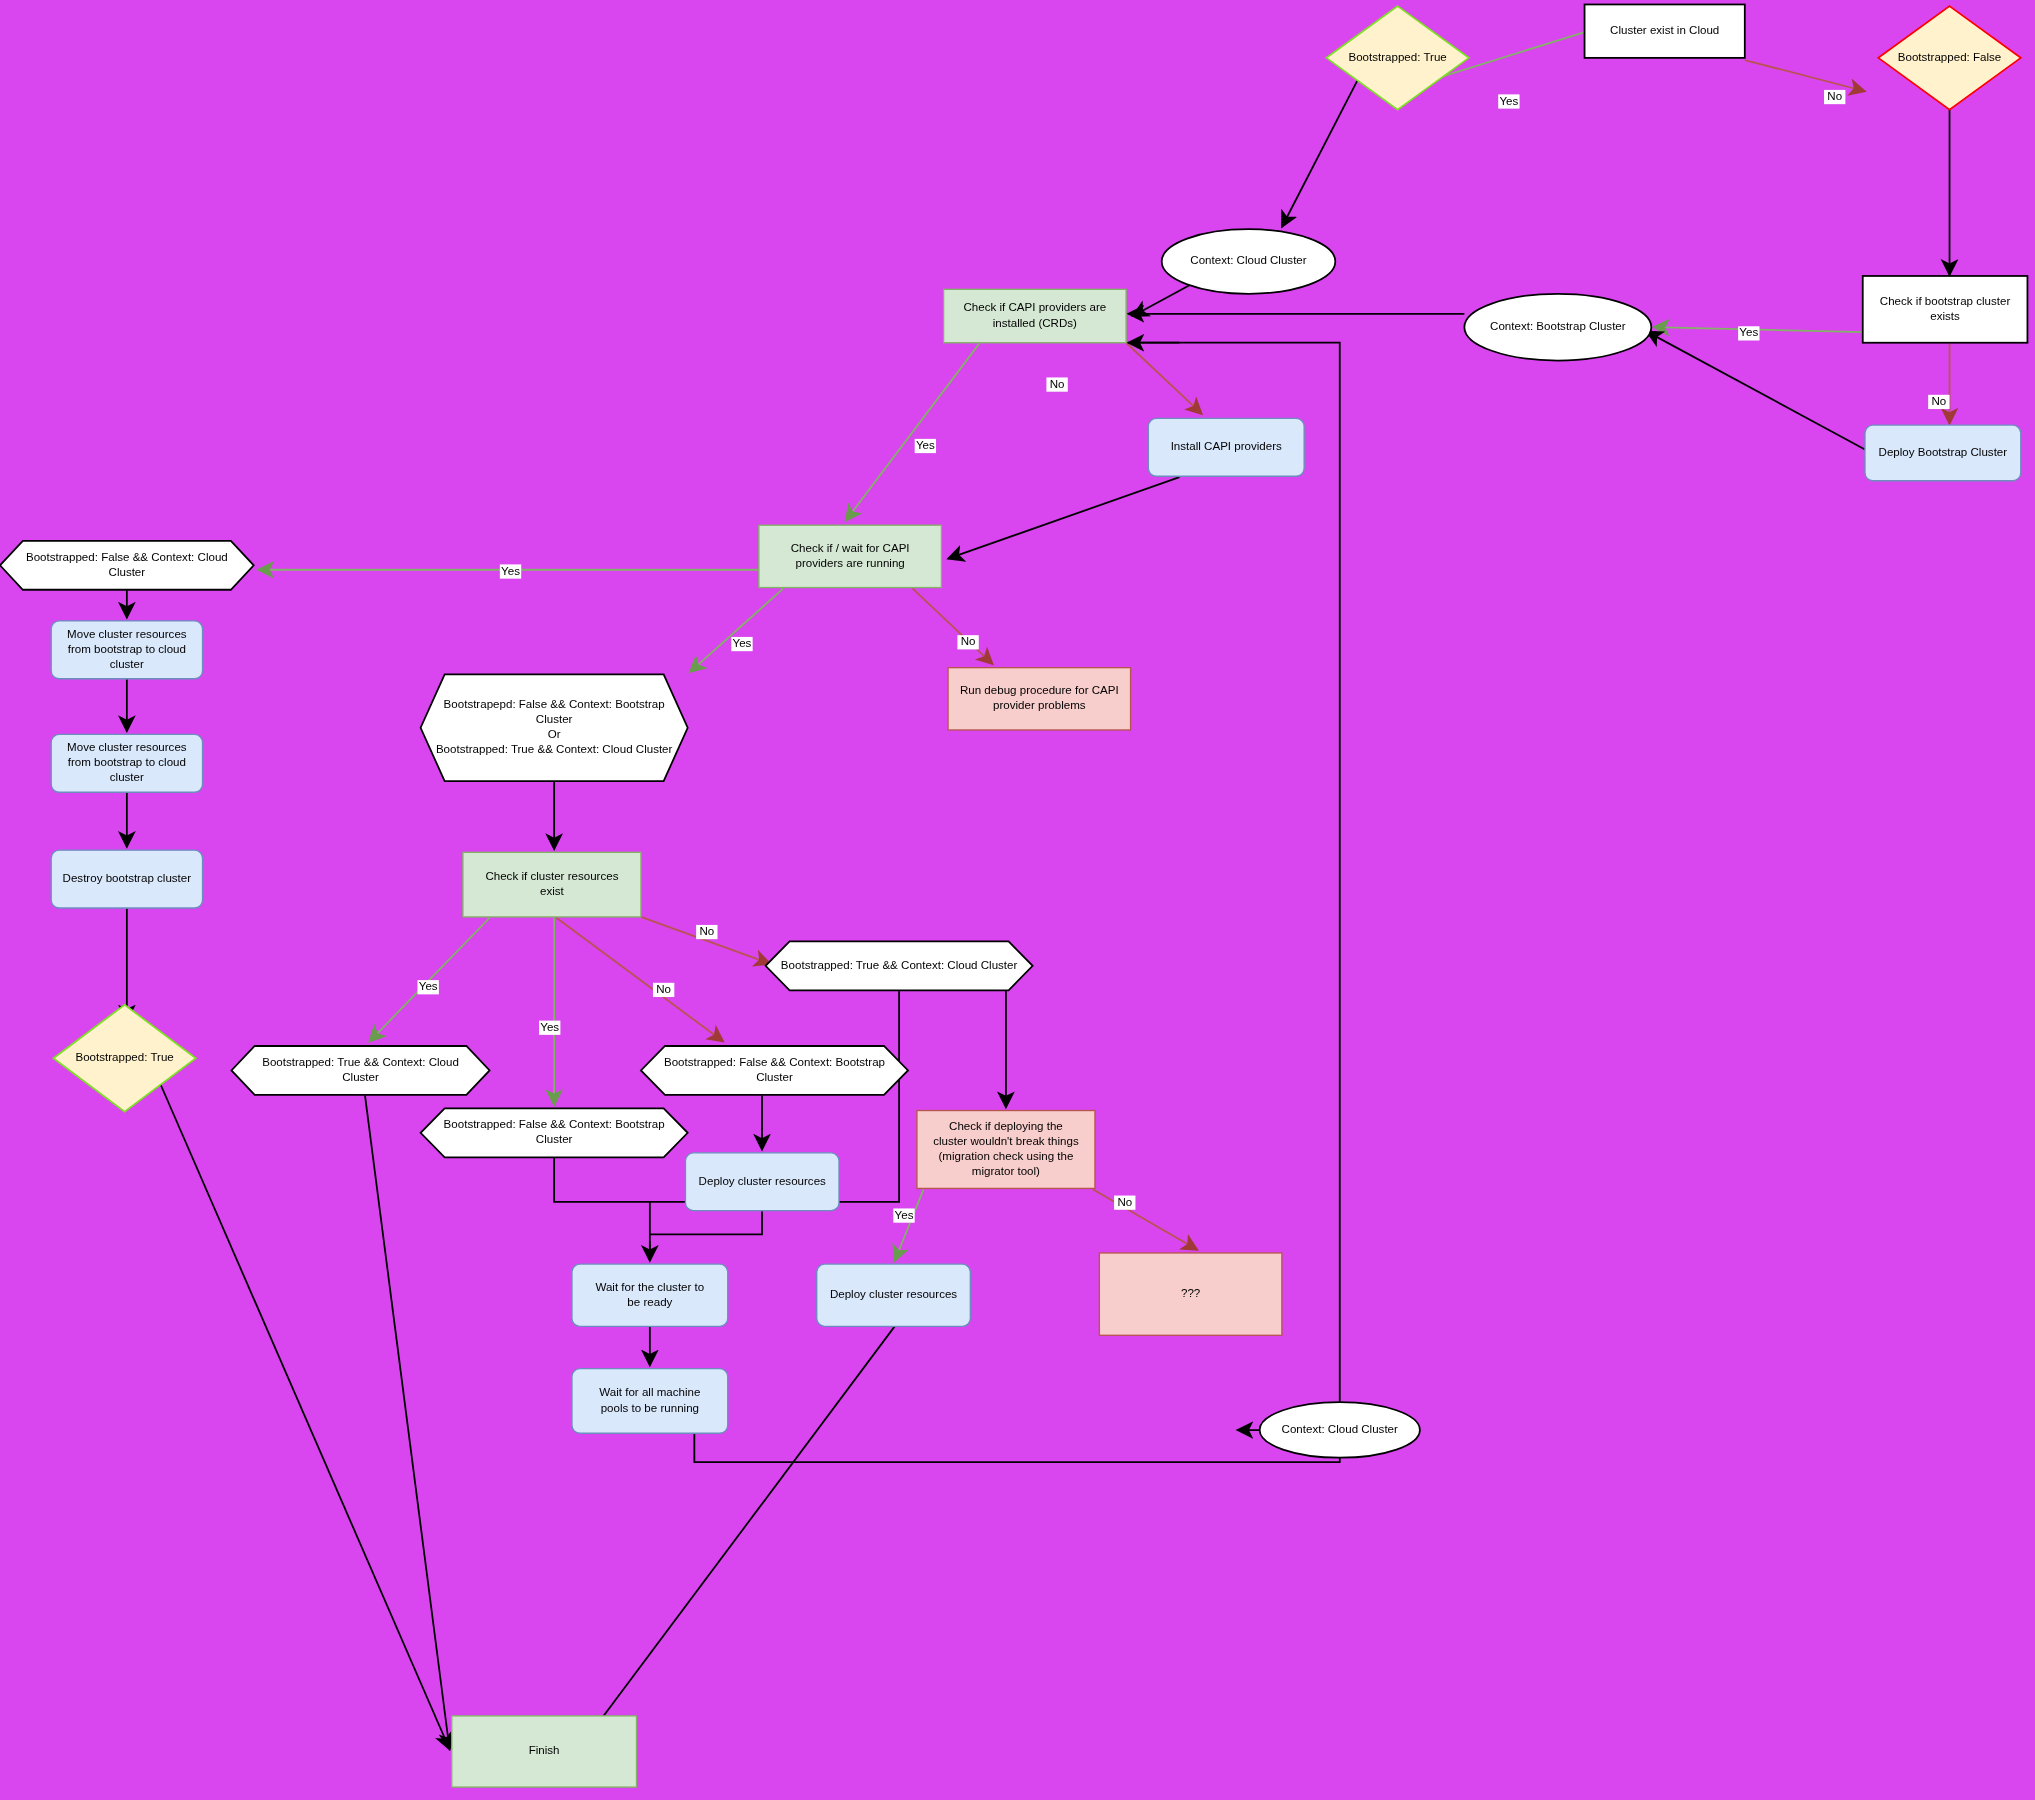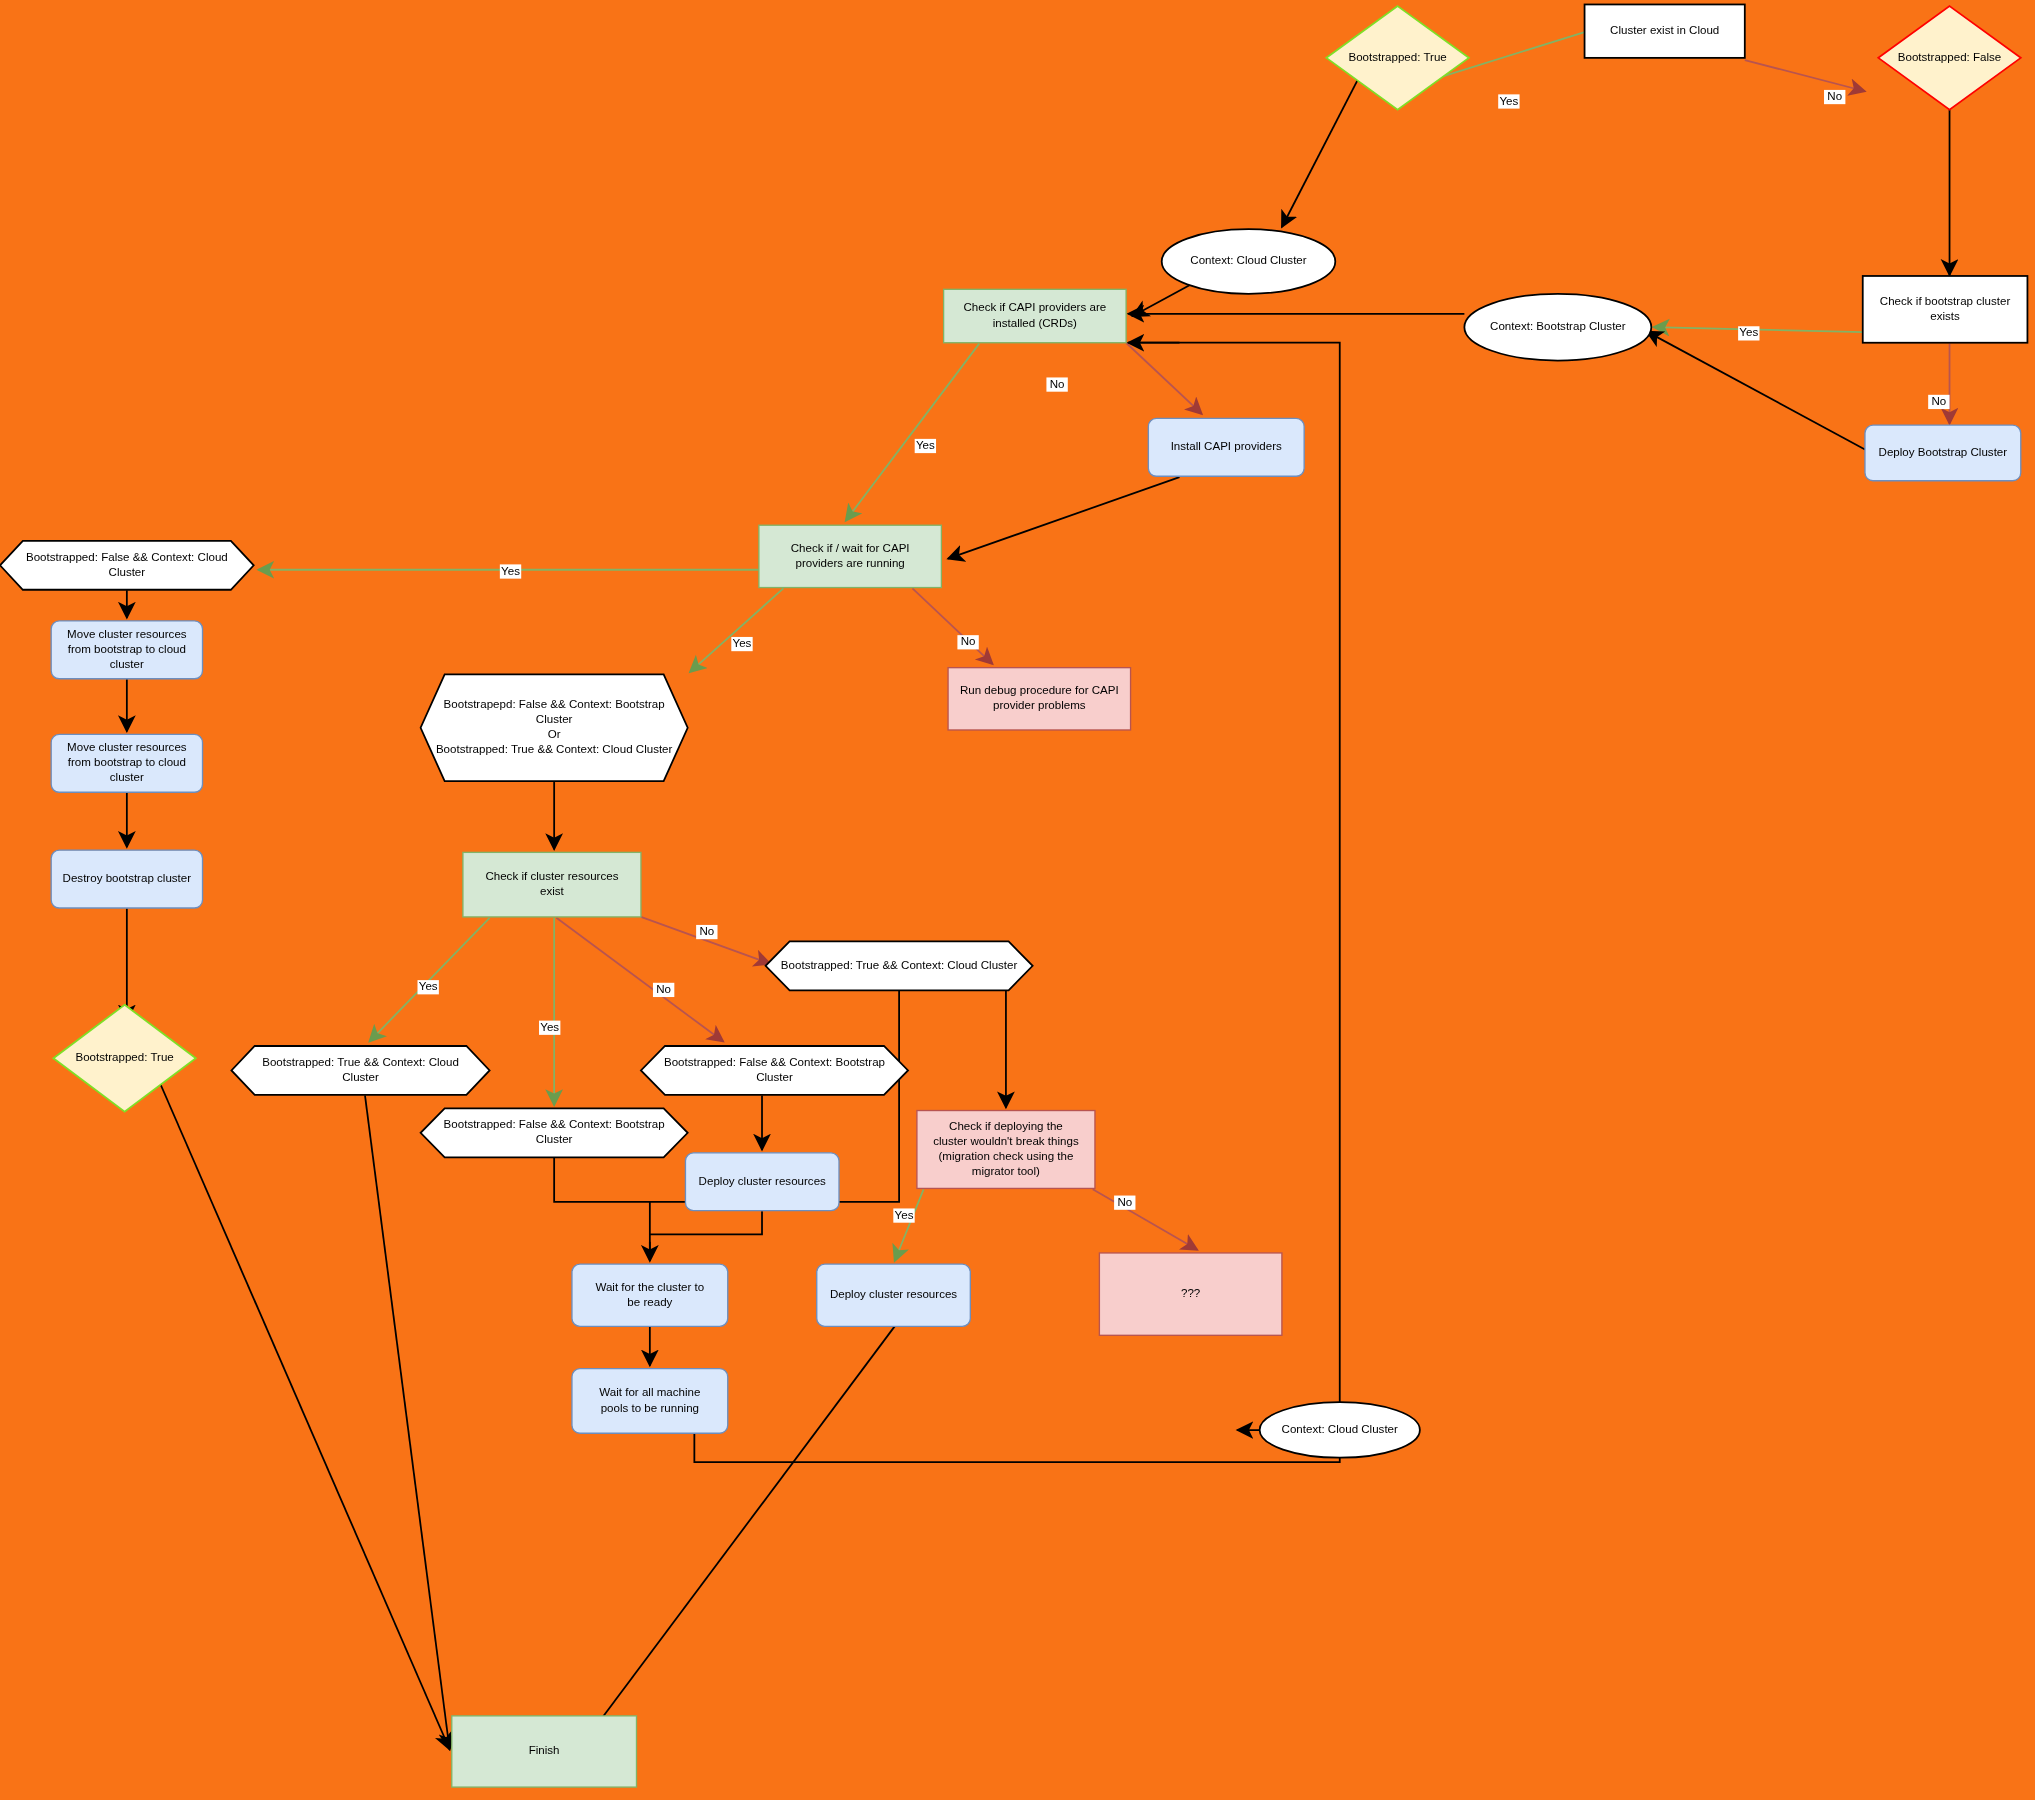--- a/index.html
+++ b/index.html
@@ -1,16 +1,16 @@
 <!DOCTYPE html>
 <html style="font-size:7.1px"><head>
 <meta charset="utf-8">
 <style>
   html,body{margin:0;padding:0;background:#ffffff;}
-  #stage{position:relative;width:2035px;height:1800px;background:#f97316;
+  #stage{position:relative;width:2035px;height:1800px;background:#d946ef;
          font-family:"Liberation Sans","DejaVu Sans",sans-serif;}
   svg{display:block;}
   .nodeText{font-family:"Liberation Sans","DejaVu Sans",sans-serif;
             font-size:26px;fill:#000000;text-anchor:middle;dominant-baseline:middle;}
   .edgeLabel{font-family:"Liberation Sans","DejaVu Sans",sans-serif;
              font-size:26px;fill:#000000;text-anchor:middle;dominant-baseline:middle;}
   .shape-proc{fill:#dae8fc;stroke:#6c8ebf;stroke-width:3;}
   .shape-green{fill:#d5e8d4;stroke:#82b366;stroke-width:3;}
   .shape-red{fill:#f8cecc;stroke:#b85450;stroke-width:3;}
   .shape-plain{fill:#ffffff;stroke:#000000;stroke-width:4;}

